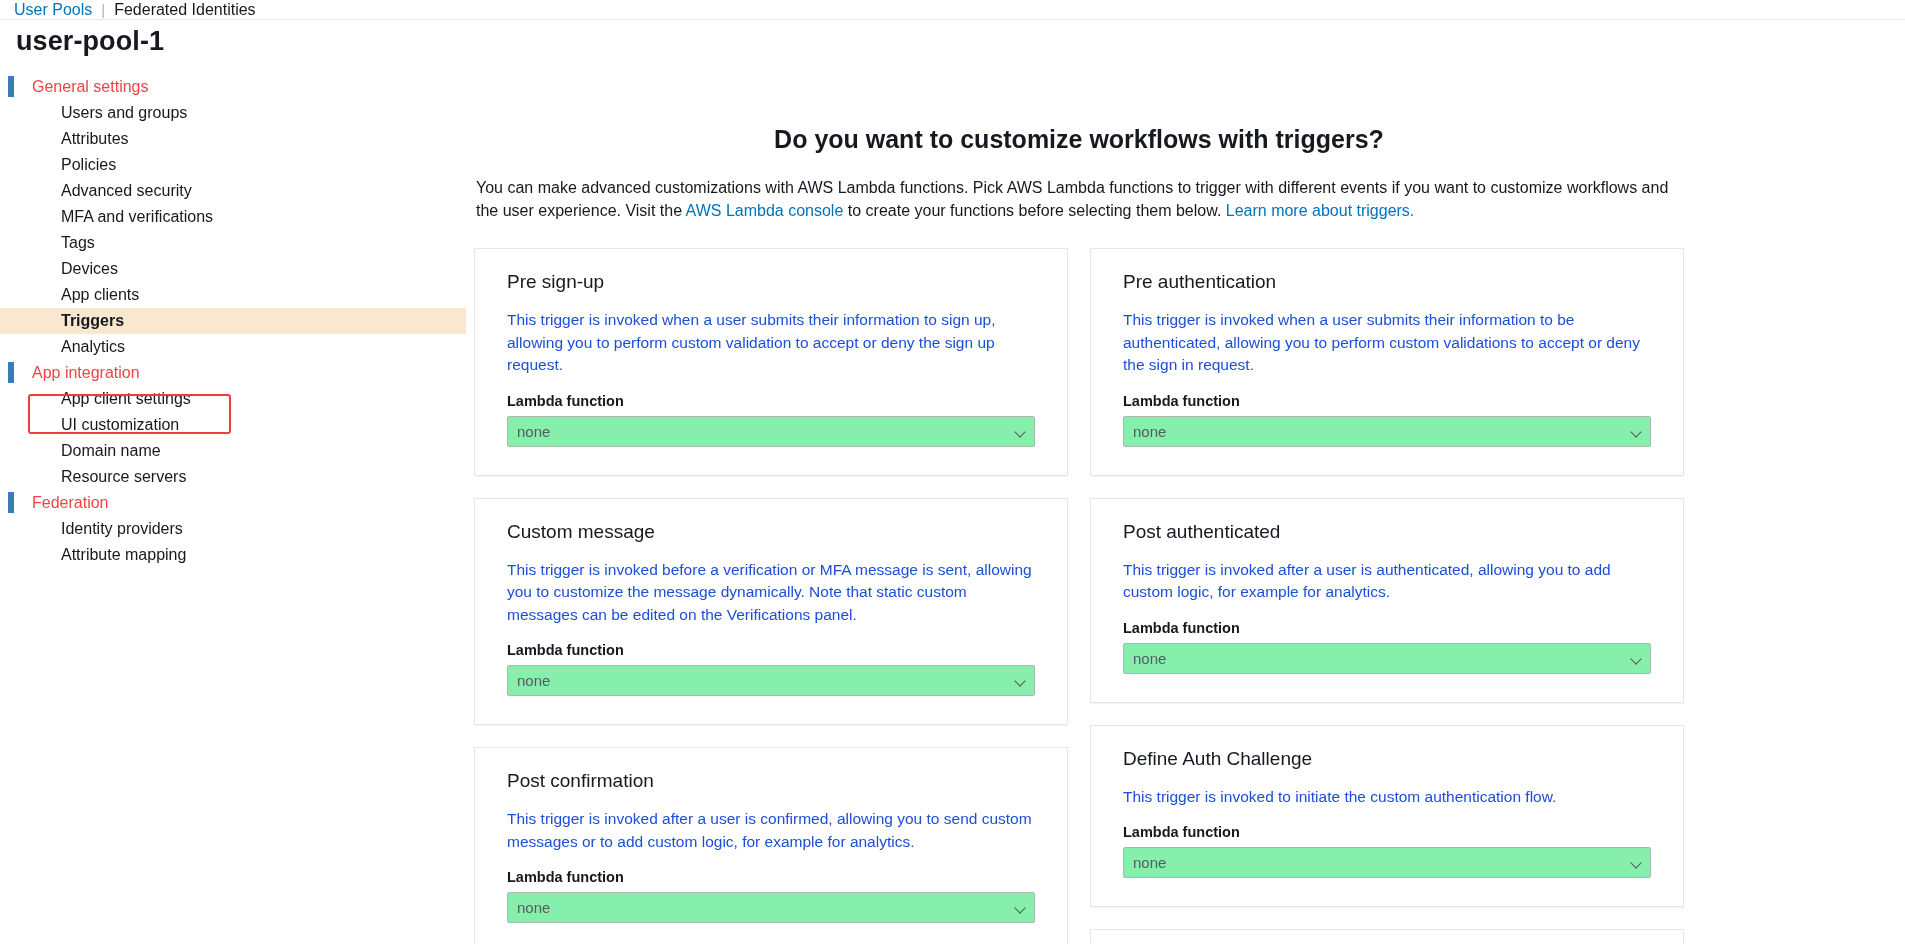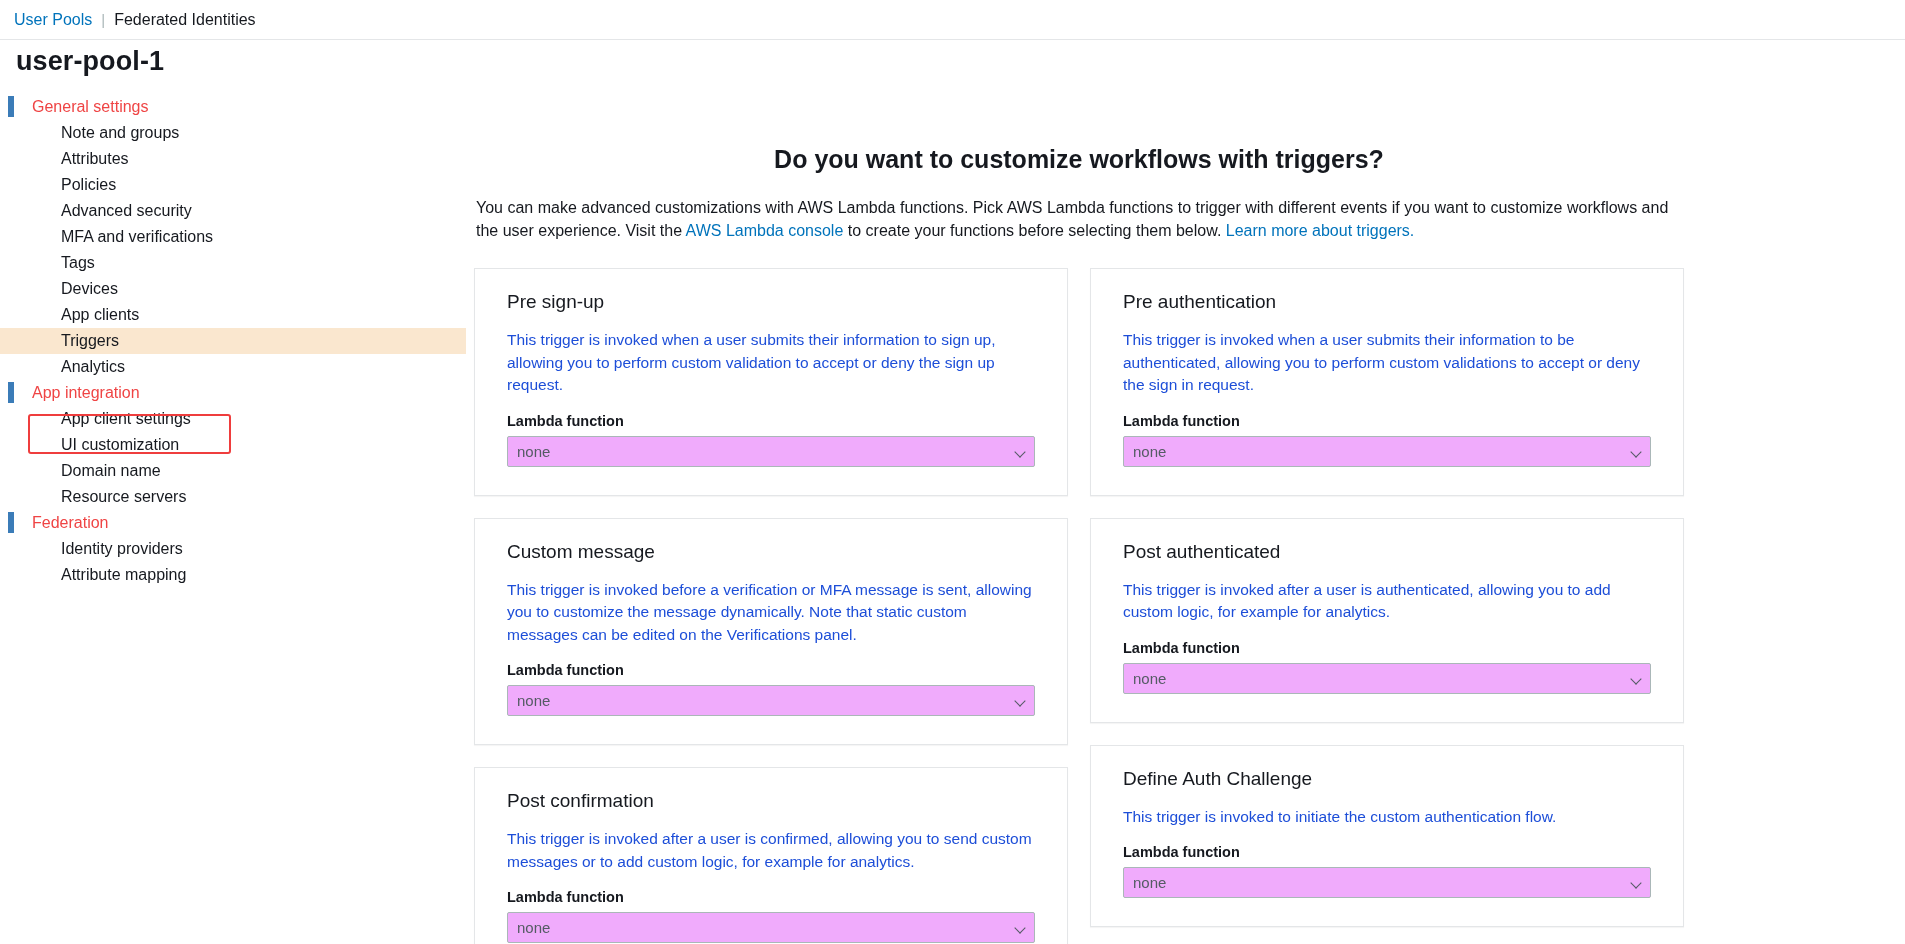--- a/index.html
+++ b/index.html
@@ -6,21 +6,21 @@
   html, body {
     margin: 0; padding: 0;
     width: 1905px; height: 944px;
     background: #ffffff;
     font-family: "Liberation Sans", sans-serif;
     color: #16191f;
     overflow: hidden;
   }
   
   .topbar {
-    height: 40px;
+    height: 20px;
     border-bottom: 1px solid #e4e6e8;
     display: flex;
     align-items: center;
     padding: 0 14px;
     font-size: 16px;
   }
   .topbar a {
     color: #0073bb;
     text-decoration: none;
     cursor: pointer;
@@ -72,21 +72,21 @@
     height: 26px;
     display: flex;
     align-items: center;
     padding-left: 61px;
     font-size: 16px;
     color: #16191f;
     cursor: pointer;
   }
   .nav-item.selected {
     background: #fae7cf;
-    font-weight: normal;
+    font-weight: bold;
   }
   .highlight-box {
     position: absolute;
     left: 28px;
     top: 327px;
     width: 203px;
     height: 40px;
     border: 2px solid #ef3d3d;
     border-radius: 3px;
     pointer-events: none;
@@ -162,21 +162,21 @@
   .select-wrap {
     position: relative;
     width: 100%;
   }
   select.lambda-select {
     width: 100%;
     height: 31px;
     font-size: 15px;
     font-family: "Liberation Sans", sans-serif;
     color: #545b64;
-    background: #f0abfc;
+    background: #86efac;
     border: 1px solid #aab7b8;
     border-radius: 2px;
     padding: 0 26px 0 9px;
     appearance: none;
     -webkit-appearance: none;
     cursor: pointer;
   }
   .select-wrap::after {
     content: "";
     position: absolute;
@@ -206,21 +206,21 @@
 
 <div class="layout">
 
   <div class="sidebar">
 
     <div class="nav-group">
       <span class="marker"></span>
       <span>General settings</span>
     </div>
     <div class="nav-item">
-        <span>Note and groups</span>
+        <span>Users and groups</span>
       </div>
     <div class="nav-item">
         <span>Attributes</span>
       </div>
     <div class="nav-item">
         <span>Policies</span>
       </div>
     <div class="nav-item">
         <span>Advanced security</span>
       </div>

